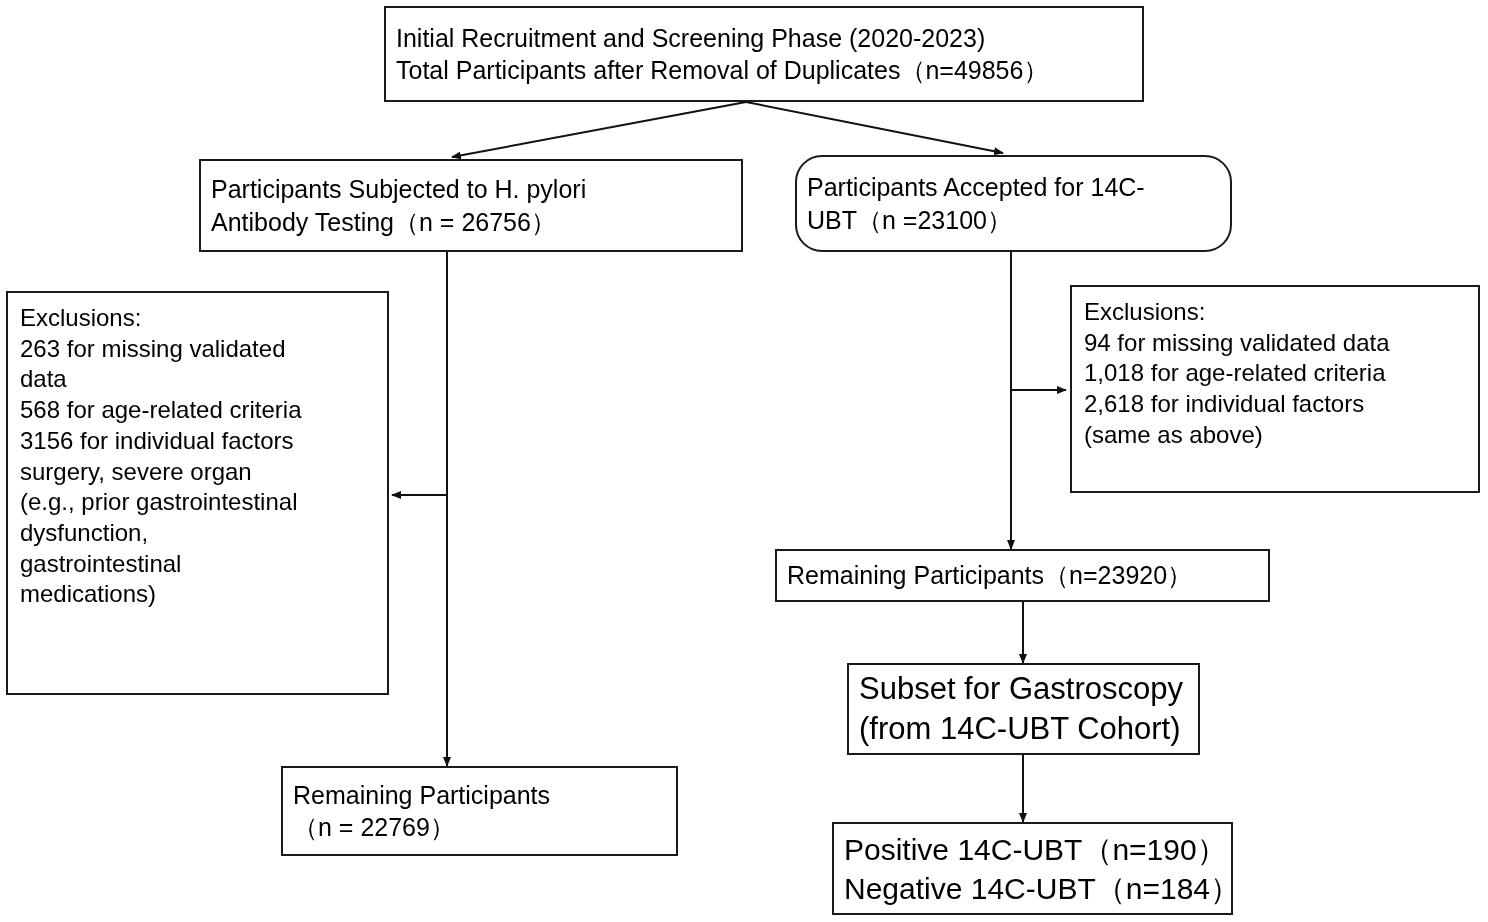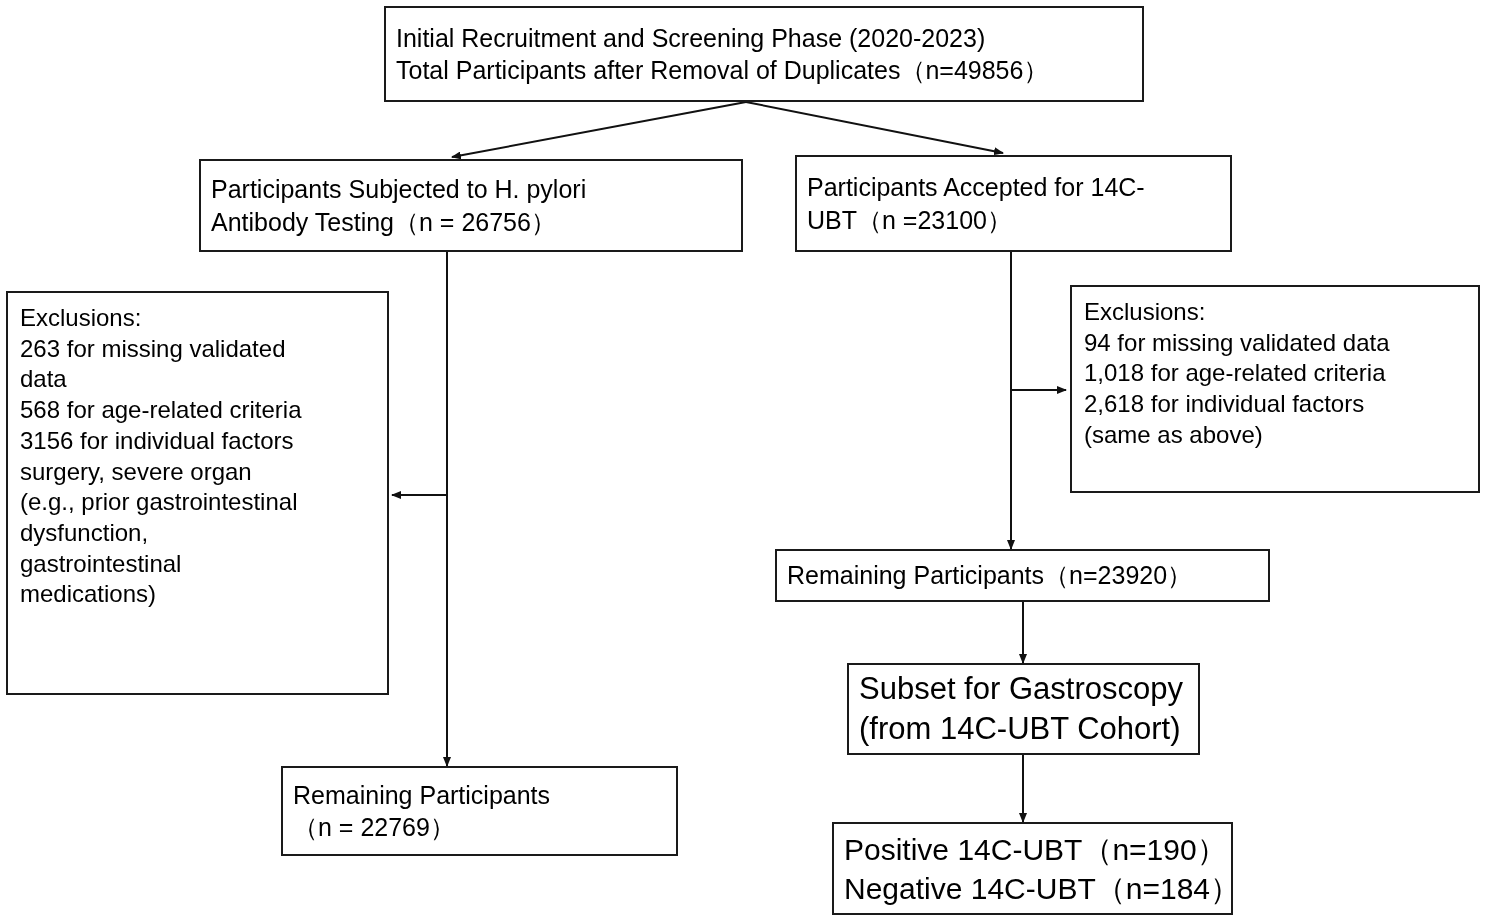--- a/index.html
+++ b/index.html
@@ -28,21 +28,21 @@
   }
   .node .line {
     display: block;
     white-space: nowrap;
     line-height: 1.30;
   }
   
   #node-top         { left: 344px;  top: 6px;    width: 760px;  height: 96px;  font-size: 25px; margin-left: 40px; }
   #node-antibody    { left: 199px;  top: 159px;  width: 544px;  height: 93px;  font-size: 25px; }
   #node-ubt         { left: 795px;  top: 155px:  }
-  #node-ubt         { left: 795px;  top: 155px;  width: 437px;  height: 97px;  font-size: 25px; }
+  #node-ubt         { left: 795px;  top: 155px;  width: 437px;  height: 97px;  font-size: 25px; border-radius: 27px; }
   #node-excl-left   { left: 6px;    top: 291px;  width: 383px;  height: 404px; font-size: 24px; }
   #node-excl-right  { left: 1070px; top: 285px;  width: 410px;  height: 208px; font-size: 24px; }
   #node-remain-r    { left: 775px;  top: 549px;  width: 495px;  height: 53px;  font-size: 25px; }
   #node-subset      { left: 847px;  top: 663px;  width: 353px;  height: 92px;  font-size: 31px; }
   #node-remain-l    { left: 281px;  top: 766px;  width: 397px;  height: 90px;  font-size: 25px; }
   #node-result      { left: 832px;  top: 822px;  width: 401px;  height: 93px;  font-size: 30px; }
 
   #node-excl-left  { padding: 10px 10px 6px 12px; justify-content: flex-start; }
   #node-excl-right { padding: 10px 10px 6px 12px; justify-content: flex-start; }
   #node-excl-left .line, #node-excl-right .line { line-height: 1.28; }

